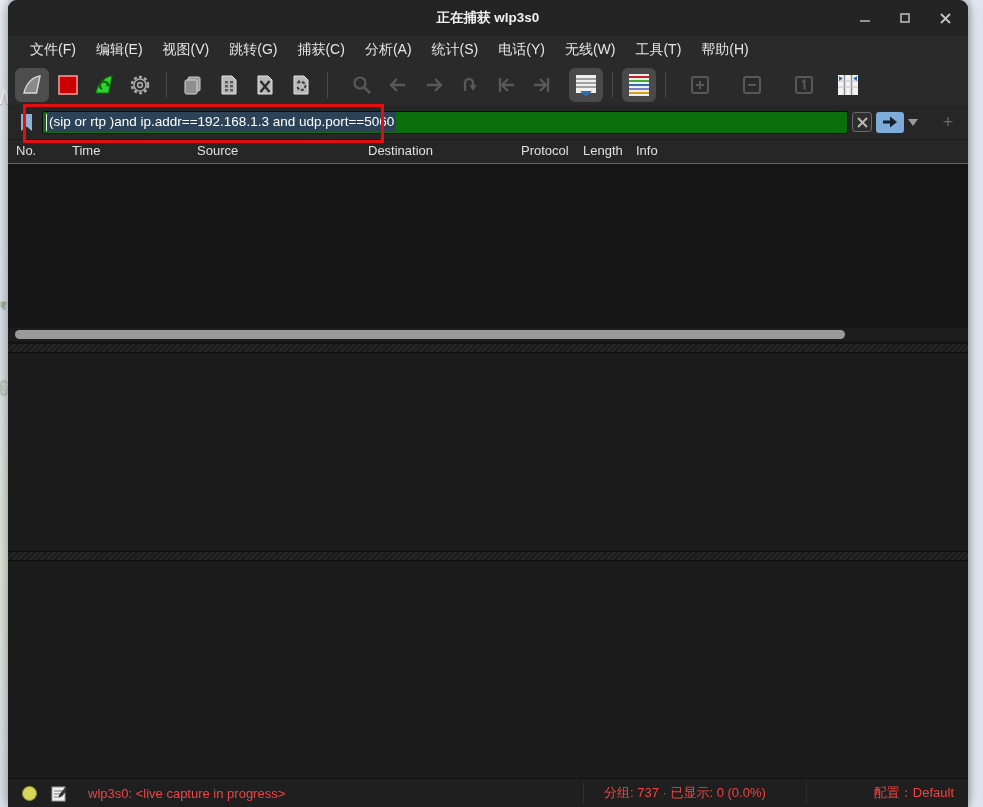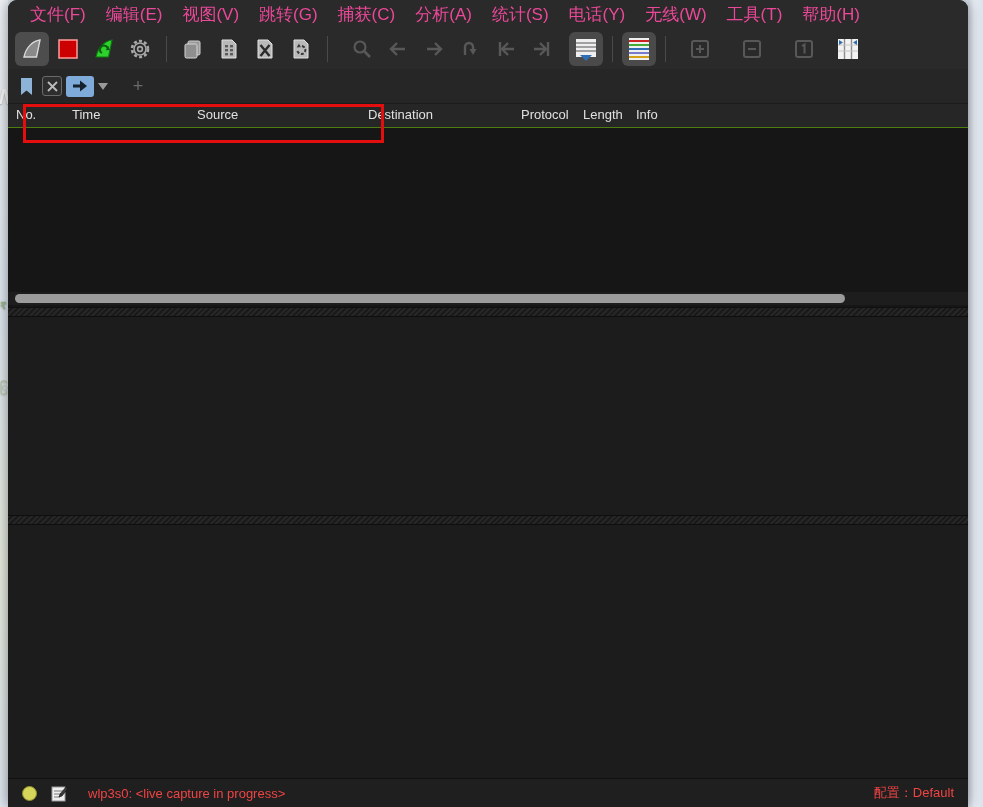--- a/index.html
+++ b/index.html
@@ -26,21 +26,21 @@
   
   .titlebar { height:36px; flex:0 0 36px; background:#242424; position:relative;
     display:flex; align-items:center; justify-content:center; }
   .titlebar-title { color:#f2f2f2; font-size:13.5px; font-weight:bold; }
   .win-controls { position:absolute; right:10px; top:0; height:36px; display:flex; align-items:center; gap:14px; }
   .win-btn { width:26px; height:26px; display:flex; align-items:center; justify-content:center; border-radius:13px; cursor:default; }
   .win-btn svg { display:block; }
 
   
   .menubar { height:28px; flex:0 0 28px; background:#2a2a2a; display:flex; align-items:center; padding-left:12px; }
-  .menu-item { color:#ec4899; font-size:17px; padding:3px 10px; border-radius:3px; white-space:nowrap; }
+  .menu-item { color:#e5e5e5; font-size:14px; padding:3px 10px; border-radius:3px; white-space:nowrap; }
 
   
   .toolbar { height:41px; flex:0 0 41px; background:#2a2a2a; display:flex; align-items:center; padding-left:6px; }
   .tb-btn { width:34px; height:34px; border-radius:6px; display:flex; align-items:center; justify-content:center; margin:0 1px; }
   .tb-btn.active { background:#4d4d4d; }
   .tb-btn.toggled { background:#4a4a4a; }
   .tb-sep { width:1px; height:26px; background:#4a4a4a; margin:0 8px; }
   .tb-gap { width:8px; }
 
   
@@ -89,20 +89,40 @@
 
 <div class="desktop-strip desktop-left">
   <span class="wallpaper-mark" style="left:-6px;top:84px;font-size:22px;">W</span>
   <span class="wallpaper-mark" style="left:0px;top:300px;font-size:10px;color:#9fb98f;">₹</span>
   <span class="wallpaper-mark" style="left:0px;top:380px;font-size:10px;color:#b7c6a6;">ြ</span>
 </div>
 <div class="desktop-strip desktop-right"></div>
 
 <div class="window">
 
+  <div class="titlebar">
+    <span class="titlebar-title">正在捕获 wlp3s0</span>
+    <div class="win-controls">
+      <div class="win-btn">
+        <svg width="12" height="12" viewBox="0 0 12 12">
+            <line x1="1" y1="9" x2="11" y2="9" stroke="#b9b9b9" stroke-width="1.6"></line>
+          </svg>
+      </div>
+      <div class="win-btn">
+        <svg width="12" height="12" viewBox="0 0 12 12">
+            <rect x="2" y="2" width="8" height="8" fill="none" stroke="#b9b9b9" stroke-width="1.6"></rect>
+          </svg>
+      </div>
+      <div class="win-btn">
+        <svg width="13" height="13" viewBox="0 0 13 13">
+            <path d="M2 2 L11 11 M11 2 L2 11" stroke="#c4c4c4" stroke-width="1.8"></path>
+          </svg>
+      </div>
+    </div>
+  </div>
 
   <div class="menubar">
     <span class="menu-item">文件(F)</span>
     <span class="menu-item">编辑(E)</span>
     <span class="menu-item">视图(V)</span>
     <span class="menu-item">跳转(G)</span>
     <span class="menu-item">捕获(C)</span>
     <span class="menu-item">分析(A)</span>
     <span class="menu-item">统计(S)</span>
     <span class="menu-item">电话(Y)</span>
@@ -328,20 +348,24 @@
   </div>
 
   <div class="filterbar">
     <div class="bookmark-btn">
       <span>
         <svg width="15" height="19" viewBox="0 0 15 19">
             <path d="M2 1 h11 v17 l-5.5 -4.6 L2 18 Z" fill="#8db3d6"></path>
           </svg>
       </span>
     </div>
+    <div class="filter-input">
+      <span class="filter-caret"></span>
+      <span class="filter-text">(sip or rtp )and ip.addr==192.168.1.3 and udp.port==5060</span>
+    </div>
     <div class="filter-clear-btn">
       <span>
         <svg width="11" height="11" viewBox="0 0 11 11">
             <path d="M1 1 L10 10 M10 1 L1 10" stroke="#bdbdbd" stroke-width="1.8"></path>
           </svg>
       </span>
     </div>
     <div class="filter-apply-btn">
       <span>
         <svg width="16" height="12" viewBox="0 0 16 12">
@@ -392,17 +416,18 @@
       <svg width="17" height="17" viewBox="0 0 17 17">
         <rect x="1" y="2" width="13" height="14" fill="#efefef" stroke="#9a9a9a"></rect>
         <line x1="3" y1="6" x2="12" y2="6" stroke="#8d8d8d" stroke-width="1.2"></line>
         <line x1="3" y1="9" x2="12" y2="9" stroke="#8d8d8d" stroke-width="1.2"></line>
         <line x1="3" y1="12" x2="9" y2="12" stroke="#8d8d8d" stroke-width="1.2"></line>
         <path d="M15.5 1.5 L9 9 L8 12 L11 11 L16.5 4 Z" fill="#3a3a3a" stroke="#111" stroke-width="0.6"></path>
       </svg>
     </div>
     <span class="status-left-text">wlp3s0: &lt;live capture in progress&gt;</span>
     <div class="status-spacer"></div>
+    <span class="status-packets">分组: 737 · 已显示: 0 (0.0%)</span>
     <span class="status-profile">配置：Default</span>
   </div>
 
   <div class="annotation-rect"></div>
 </div>
 
 </body></html>

